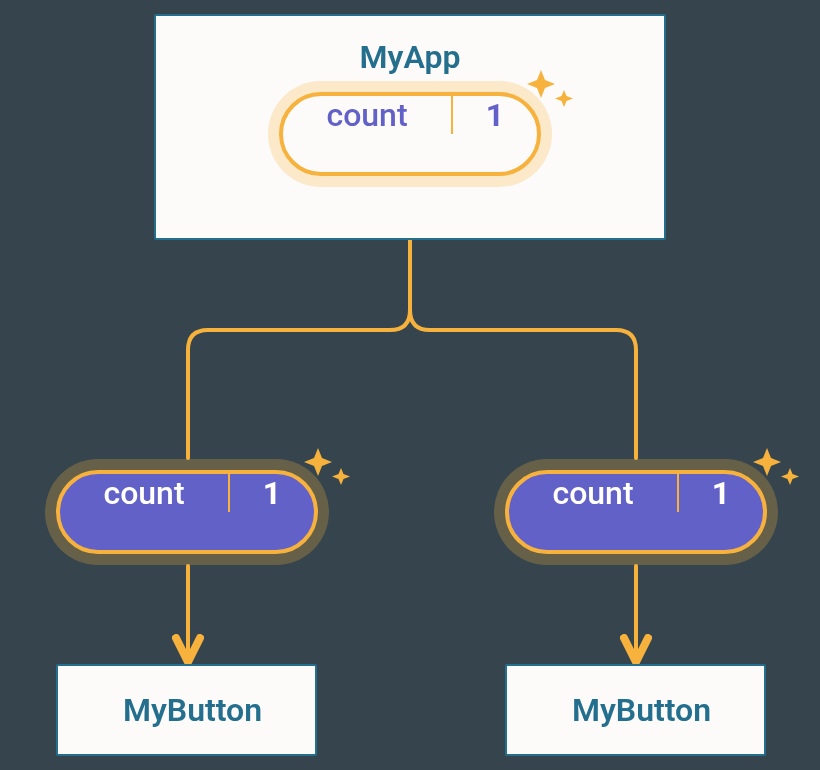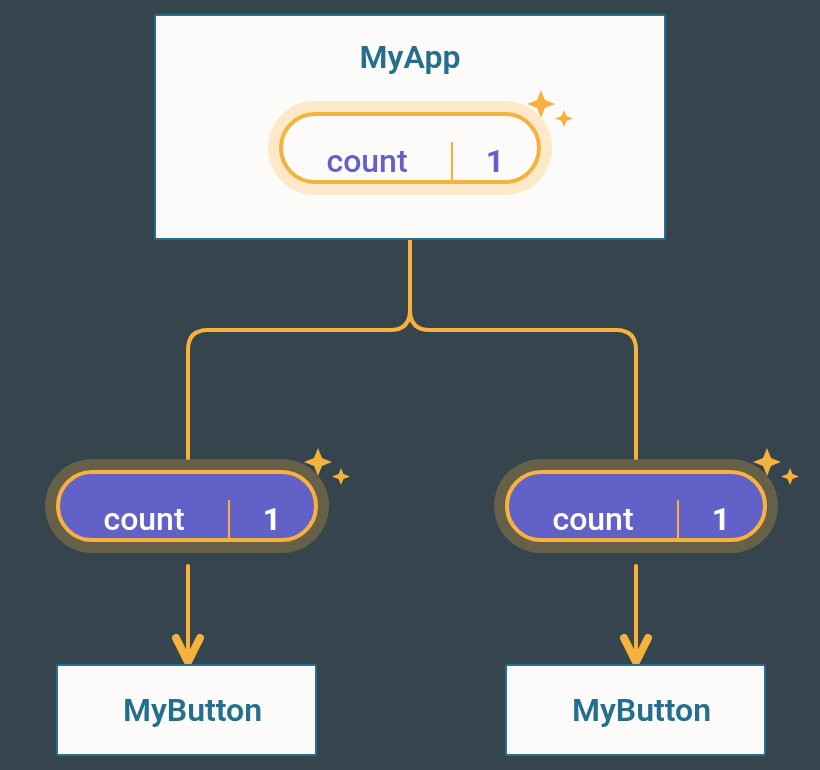--- a/index.html
+++ b/index.html
@@ -27,46 +27,46 @@
     top: 14px;
     width: 512px;
     height: 226px;
     background: #fcfbfa;
     border: 2px solid #246e8e;
     border-radius: 2px;
     display: flex;
     flex-direction: column;
     align-items: center;
     padding-top: 22px;
-    gap: 36px;
+    gap: 16px;
   }
   .parent-title {
     font-size: 32px;
     font-weight: 600;
     color: #246e8e;
   }
   
   .pill-wrapper {
     position: relative;
   }
   .pill-halo {
     position: absolute;
     inset: -11px;
     border-radius: 999px;
     background: rgba(246,178,60,0.25);
     z-index: 0;
   }
   .pill {
     position: relative;
     width: 262px;
-    height: 72px;
+    height: 84px;
     border-radius: 999px;
     border: 4px solid #f6b23c;
     display: flex;
-    align-items: flex-end;
+    align-items: flex-start;
     z-index: 1;
     overflow: hidden;
   }
   .pill.light {
     background: #fcfbfa;
     color: #6261c8;
   }
   .pill.solid {
     background: #6261c8;
     color: #ffffff;

